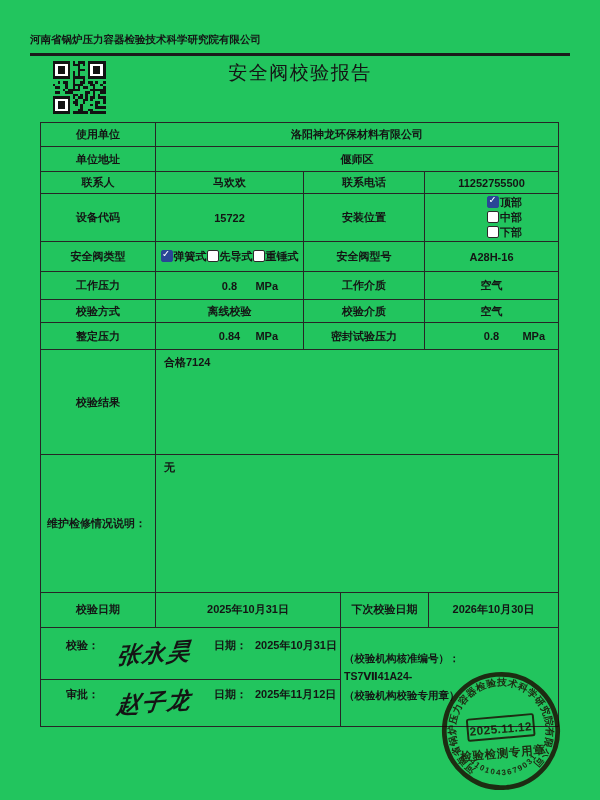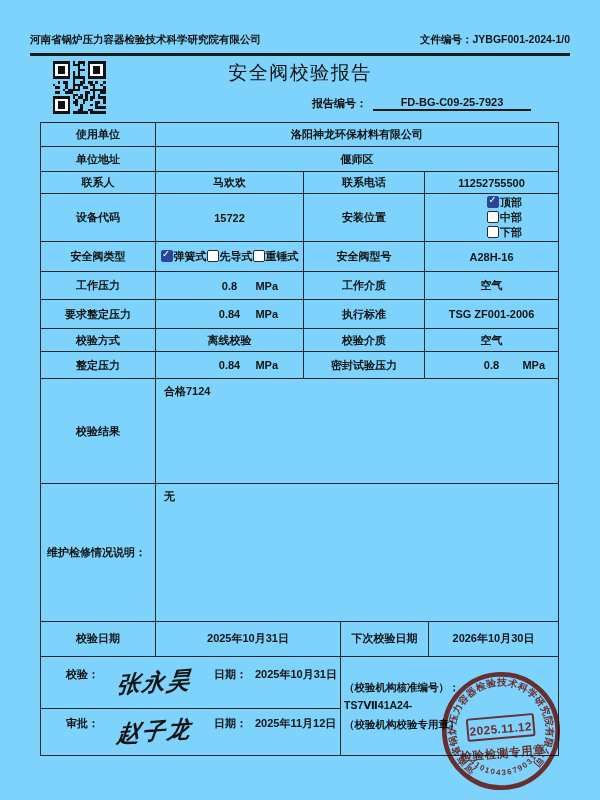--- a/index.html
+++ b/index.html
@@ -1,21 +1,21 @@
 <!DOCTYPE html>
 <html><head>
 <meta charset="utf-8">
 <style>
   html,body{margin:0;padding:0;}
   body{
     width:600px;height:800px;background:#ffffff;
     font-family:"Liberation Sans","DejaVu Sans",sans-serif;
     color:#141414;position:relative;overflow:hidden;
   }
-  .page{position:absolute;inset:0;background:#7dd3fc;}
+  .page{position:absolute;inset:0;background:#22c55e;}
 
   
   .hdr{position:absolute;top:33px;left:30px;right:30px;display:flex;justify-content:space-between;align-items:flex-end;font-size:10.5px;font-weight:bold;}
   .hdr-rule{position:absolute;top:53px;left:30px;right:30px;border-top:3px solid #1b1b1b;}
 
   
   .qr{position:absolute;left:50px;top:61px;width:58px;height:53px;}
   .qr svg{width:100%;height:100%;shape-rendering:crispEdges;}
   .doc-title{position:absolute;top:60px;left:0;width:600px;text-align:center;font-size:19px;font-weight:normal;letter-spacing:1.5px;}
   .report-no{position:absolute;top:96px;left:312px;display:flex;align-items:flex-end;font-size:11px;font-weight:bold;}
@@ -50,23 +50,20 @@
   .stamp{position:absolute;left:438px;top:668px;width:126px;height:126px;transform:rotate(-5deg);opacity:0.92;mix-blend-mode:multiply;pointer-events:none;}
   .stamp svg{width:100%;height:100%;}
 </style>
 </head>
 <body>
 
 <div class="page">
 
   <div class="hdr">
     <span>河南省锅炉压力容器检验技术科学研究院有限公司</span>
-    <span>
-      <span>文件编号：</span><span>JYBGF001-2024-1/0</span>
-    </span>
   </div>
   <div class="hdr-rule"></div>
 
   <div class="qr">
     <svg id="qr" viewBox="0 0 21 21" xmlns="http://www.w3.org/2000/svg">
         <rect x="8" y="0" width="1" height="1" fill="#121212"></rect>
         <rect x="10" y="0" width="1" height="1" fill="#121212"></rect>
         <rect x="11" y="0" width="1" height="1" fill="#121212"></rect>
         <rect x="12" y="0" width="1" height="1" fill="#121212"></rect>
         <rect x="8" y="1" width="1" height="1" fill="#121212"></rect>
@@ -194,24 +191,20 @@
         <rect x="2" y="2" width="3" height="3" fill="#121212"></rect>
         <rect x="14" y="0" width="7" height="7" fill="#121212"></rect>
         <rect x="15" y="1" width="5" height="5" fill="#fff"></rect>
         <rect x="16" y="2" width="3" height="3" fill="#121212"></rect>
         <rect x="0" y="14" width="7" height="7" fill="#121212"></rect>
         <rect x="1" y="15" width="5" height="5" fill="#fff"></rect>
         <rect x="2" y="16" width="3" height="3" fill="#121212"></rect>
       </svg>
   </div>
   <div class="doc-title">安全阀校验报告</div>
-  <div class="report-no">
-    <span>报告编号：</span>
-    <span class="val">FD-BG-C09-25-7923</span>
-  </div>
 
   <div class="tbl-wrap">
     <table class="main-tbl">
       <colgroup>
           <col style="width:115px">
           <col style="width:148px">
           <col style="width:121px">
           <col style="width:134px">
         </colgroup>
       <tbody>
@@ -247,28 +240,20 @@
         <td>安全阀型号</td>
         <td>A28H-16</td>
       </tr>
       <tr style="height:28px">
         <td>工作压力</td>
         <td>
               <div class="punit"><span>0.8</span><span class="unit u22">MPa</span></div>
             </td>
         <td>工作介质</td>
         <td>空气</td>
-      </tr>
-      <tr style="height:29px">
-        <td>要求整定压力</td>
-        <td>
-              <div class="punit"><span>0.84</span><span class="unit u22">MPa</span></div>
-            </td>
-        <td>执行标准</td>
-        <td>TSG ZF001-2006</td>
       </tr>
       <tr style="height:23px">
         <td>校验方式</td>
         <td>离线校验</td>
         <td>校验介质</td>
         <td>空气</td>
       </tr>
       <tr style="height:27px">
         <td>整定压力</td>
         <td>

